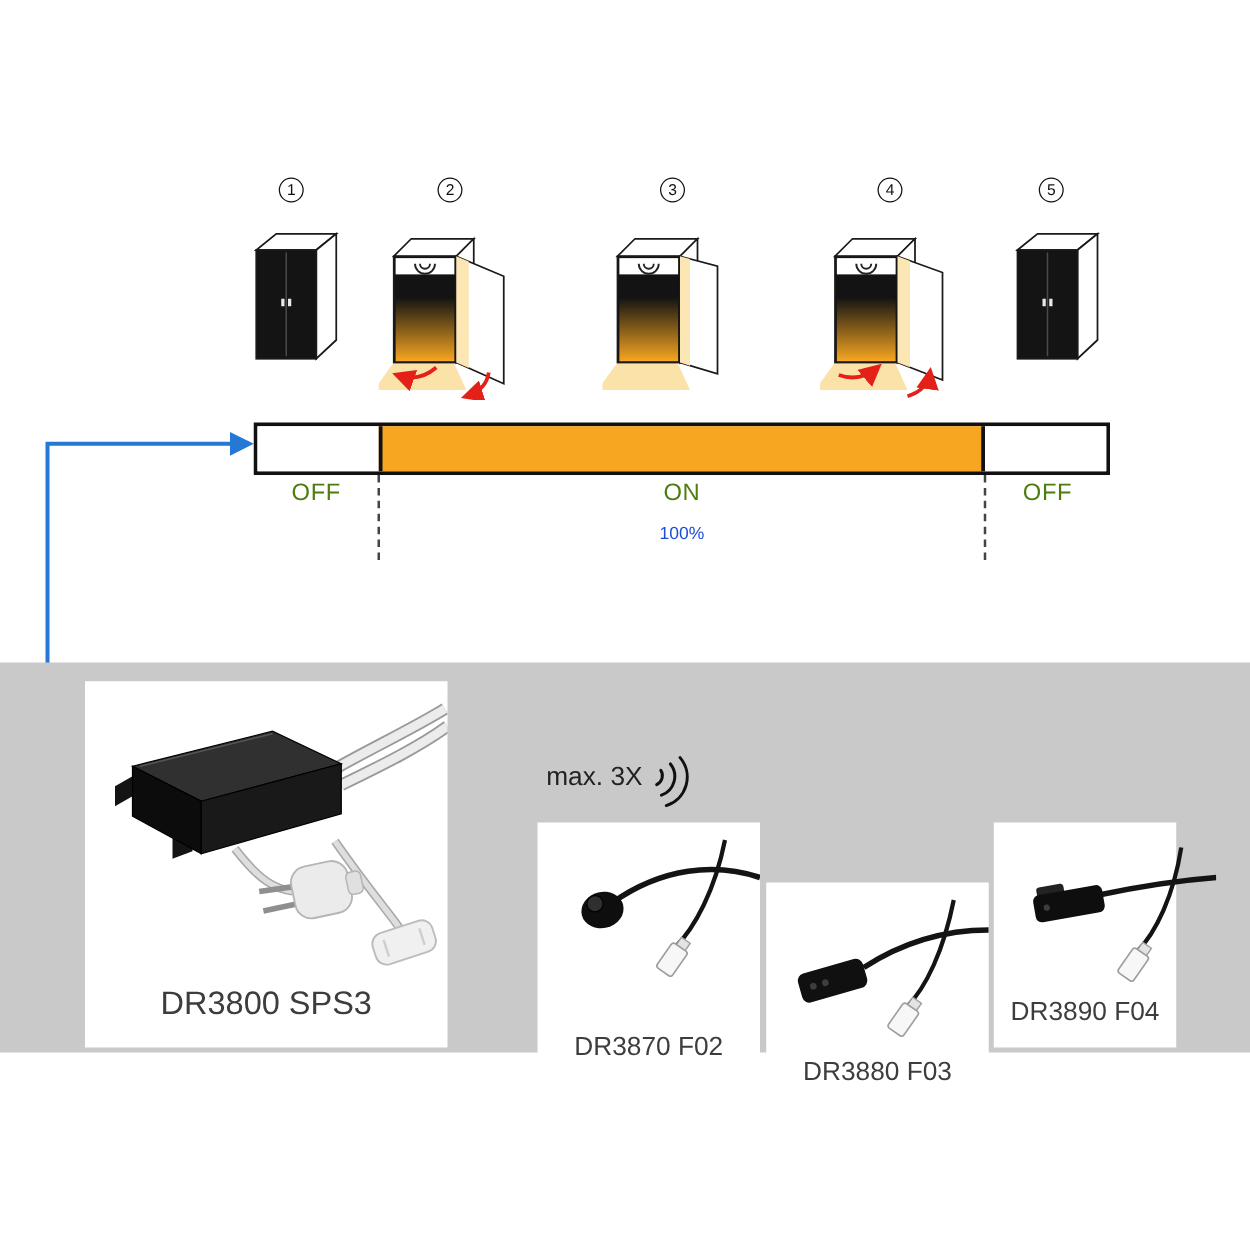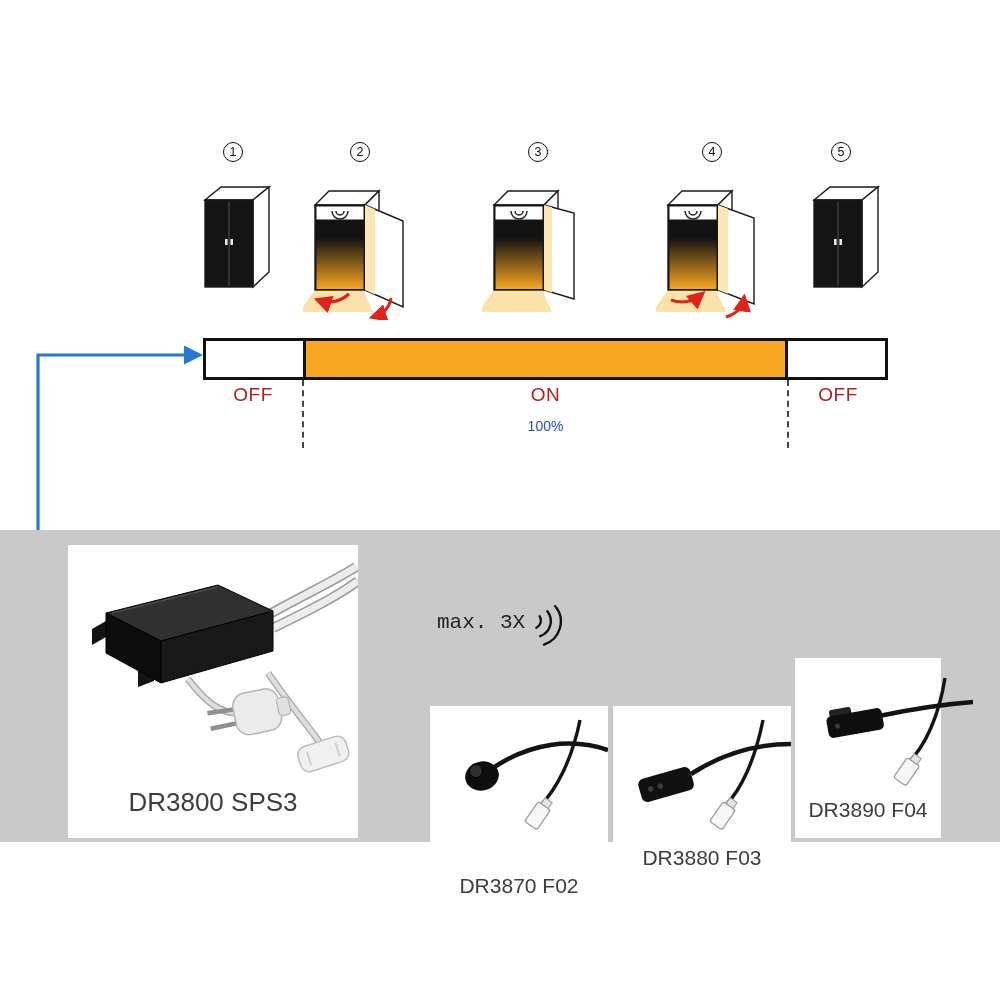--- a/index.html
+++ b/index.html
@@ -14,41 +14,41 @@
     font-size:12.5px;line-height:1;background:#fff;box-sizing:border-box;
   }
   .cab{position:absolute;}
   
   .bar{
     position:absolute;left:203px;top:338px;width:685px;height:42px;
     border:3px solid #111;box-sizing:border-box;display:flex;background:#fff;
   }
   .seg-off{width:97px;background:#fff;}
   .seg-on{flex:1;background:#F7A621;border-left:3px solid #111;border-right:3px solid #111;}
-  .bar-label{position:absolute;text-align:center;font-size:19px;letter-spacing:.5px;color:#b91c1c;}
+  .bar-label{position:absolute;text-align:center;font-size:19px;letter-spacing:.5px;color:#4d7c0f;}
   .bar-sub{position:absolute;text-align:center;font-size:14px;color:#1d4ed8;}
   .dash{position:absolute;top:380px;height:68px;width:0;border-left:2px dashed #444;}
   
   .band{position:absolute;left:0;top:530px;width:1000px;height:312px;background:#C9C9C9;}
   .card{position:absolute;background:#fff;}
   .card-power{left:68px;top:545px;width:290px;height:293px;}
-  .card-s1{left:430px;top:658px;width:178px;height:208px;margin-top:48px;}
+  .card-s1{left:430px;top:658px;width:178px;height:208px;}
   .card-s2{left:613px;top:658px;width:178px;height:180px;margin-top:48px;}
   .card-s3{left:795px;top:658px;width:146px;height:180px;}
   .product-label{
     position:absolute;left:0;bottom:20px;width:100%;text-align:center;
     font-size:26px;color:#3d3d3d;margin-top:12px;
   }
   .sensor-label{
     position:absolute;left:0;bottom:16px;width:100%;text-align:center;
     font-size:21px;color:#3d3d3d;
   }
   .max-note{
     position:absolute;left:437px;top:598px;height:48px;display:flex;
-    align-items:center;gap:7px;font-size:21px;color:#222;font-family:Liberation Mono, monospace;
+    align-items:center;gap:7px;font-size:21px;color:#222;
   }
   .overlay{position:absolute;left:0;top:0;pointer-events:none;}
 </style>
 </head>
 <body>
 
 <div class="canvas">
 
   <div class="num-badge" style="left:223px">1</div>
   <div class="num-badge" style="left:350px">2</div>

